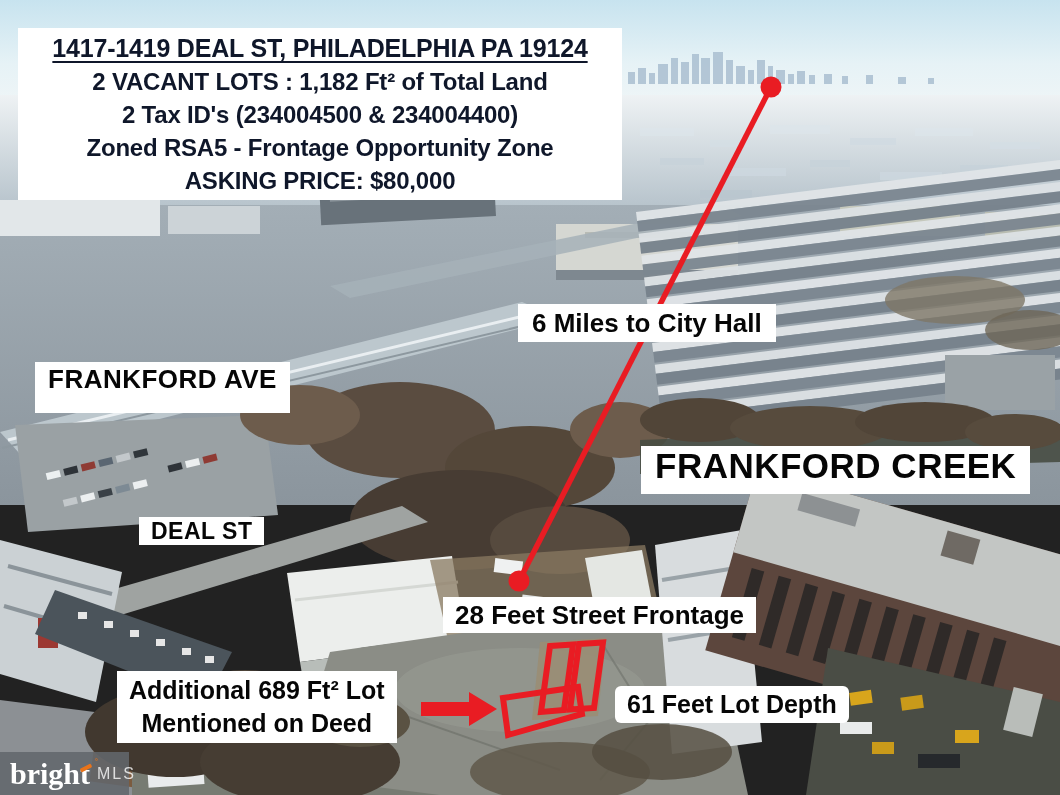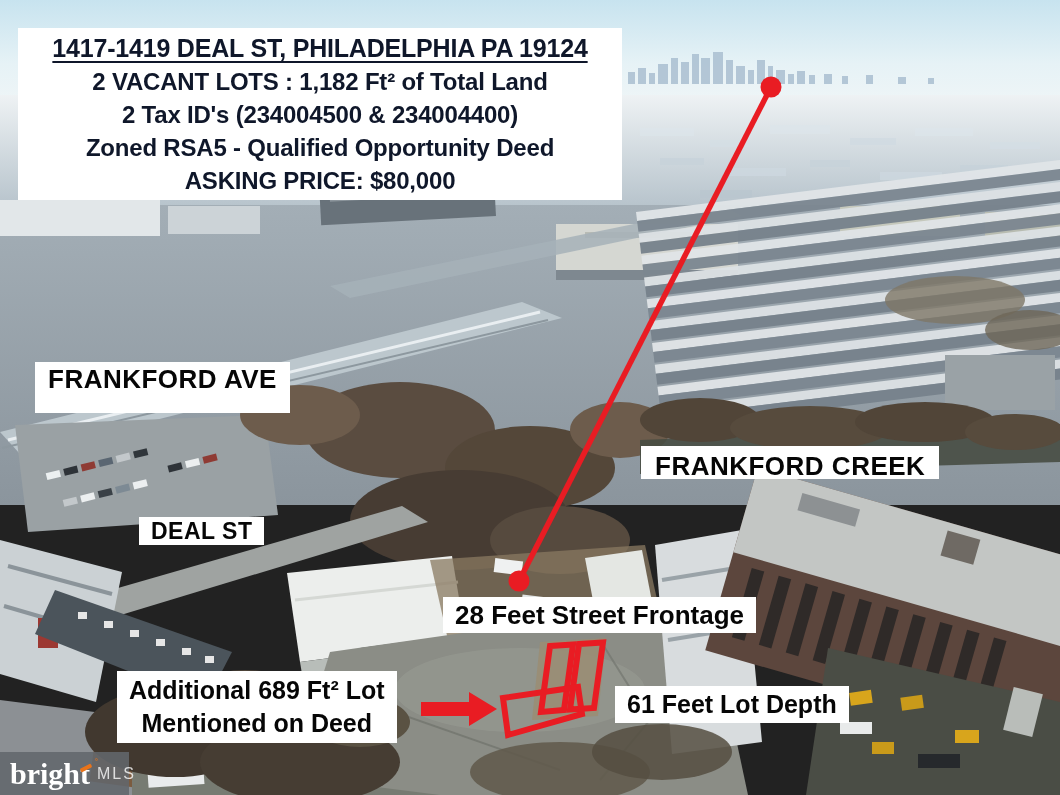--- a/index.html
+++ b/index.html
@@ -17,26 +17,26 @@
   #info-box{
     position:absolute;left:18px;top:28px;width:604px;height:172px;
     background:#fff;color:#0f172a;font-weight:700;text-align:center;
     display:flex;flex-direction:column;justify-content:center;gap:0;
     padding:4px 6px;box-sizing:border-box;
   }
   #info-box .ln{line-height:33px;font-size:24px;letter-spacing:-0.2px;}
   #info-box .ln.title{font-size:25px;text-decoration:underline;text-underline-offset:4px;}
   #lbl-city-hall{left:518px;top:304px;height:38px;line-height:38px;font-size:26px;padding:0 14px;}
   #lbl-frankford-ave{left:35px;top:362px;height:51px;line-height:35px;font-size:26px;padding:0 13px;letter-spacing:.5px;}
-  #lbl-frankford-creek{left:641px;top:446px;height:33px;line-height:40px;font-size:26px;padding:0 14px;letter-spacing:.5px;}
+  #lbl-frankford-creek{left:641px;top:446px;height:48px;line-height:40px;font-size:35px;padding:0 14px;letter-spacing:.5px;}
   #lbl-deal-st{left:139px;top:517px;height:28px;line-height:28px;font-size:23px;padding:0 12px;letter-spacing:.5px;}
   #lbl-street-frontage{left:443px;top:597px;height:36px;line-height:36px;font-size:26px;padding:0 12px;}
   #lbl-additional-lot{left:117px;top:671px;height:72px;font-size:25px;padding:3px 12px;}
   #lbl-additional-lot .ln{line-height:33px;}
-  #lbl-lot-depth{left:615px;top:686px;height:37px;line-height:37px;font-size:25px;padding:0 12px;}
+  #lbl-lot-depth{left:615px;top:686px;height:37px;line-height:37px;font-size:25px;padding:0 12px;border-radius:6px;}
   
   #watermark{
     position:absolute;left:0;top:752px;width:129px;height:43px;
     background:rgba(98,103,108,.88);display:flex;align-items:center;
     padding-left:10px;box-sizing:border-box;
   }
   #watermark .brand{
     font-family:"Liberation Serif","DejaVu Serif",serif;
     color:#fff;font-size:30px;font-weight:600;letter-spacing:0;position:relative;line-height:1;
   }
@@ -300,24 +300,25 @@
     </g>
     <circle cx="771" cy="87" r="10.5" fill="#e91c23"></circle>
     <circle cx="519" cy="581" r="10.5" fill="#e91c23"></circle>
     <polygon points="421,702 469,702 469,692 497,709 469,726 469,716 421,716" fill="#e91c23"></polygon>
   </svg>
 
   <div id="info-box">
     <div class="ln title">1417-1419 DEAL ST, PHILADELPHIA PA 19124</div>
     <div class="ln">2 VACANT LOTS : 1,182 Ft² of Total Land</div>
     <div class="ln">2 Tax ID's (234004500 &amp; 234004400)</div>
-    <div class="ln">Zoned RSA5 - Qualified Opportunity Deed</div>
+    <div class="ln">Zoned RSA5 - Frontage Opportunity Zone</div>
     <div class="ln">ASKING PRICE: $80,000</div>
   </div>
 
+  <div class="plabel" id="lbl-city-hall">6 Miles to City Hall</div>
 
   <div class="plabel" id="lbl-frankford-ave">FRANKFORD AVE</div>
 
   <div class="plabel" id="lbl-frankford-creek">FRANKFORD CREEK</div>
 
   <div class="plabel" id="lbl-deal-st">DEAL ST</div>
 
   <div class="plabel" id="lbl-street-frontage">28 Feet Street Frontage</div>
 
   <div class="plabel" id="lbl-additional-lot">

